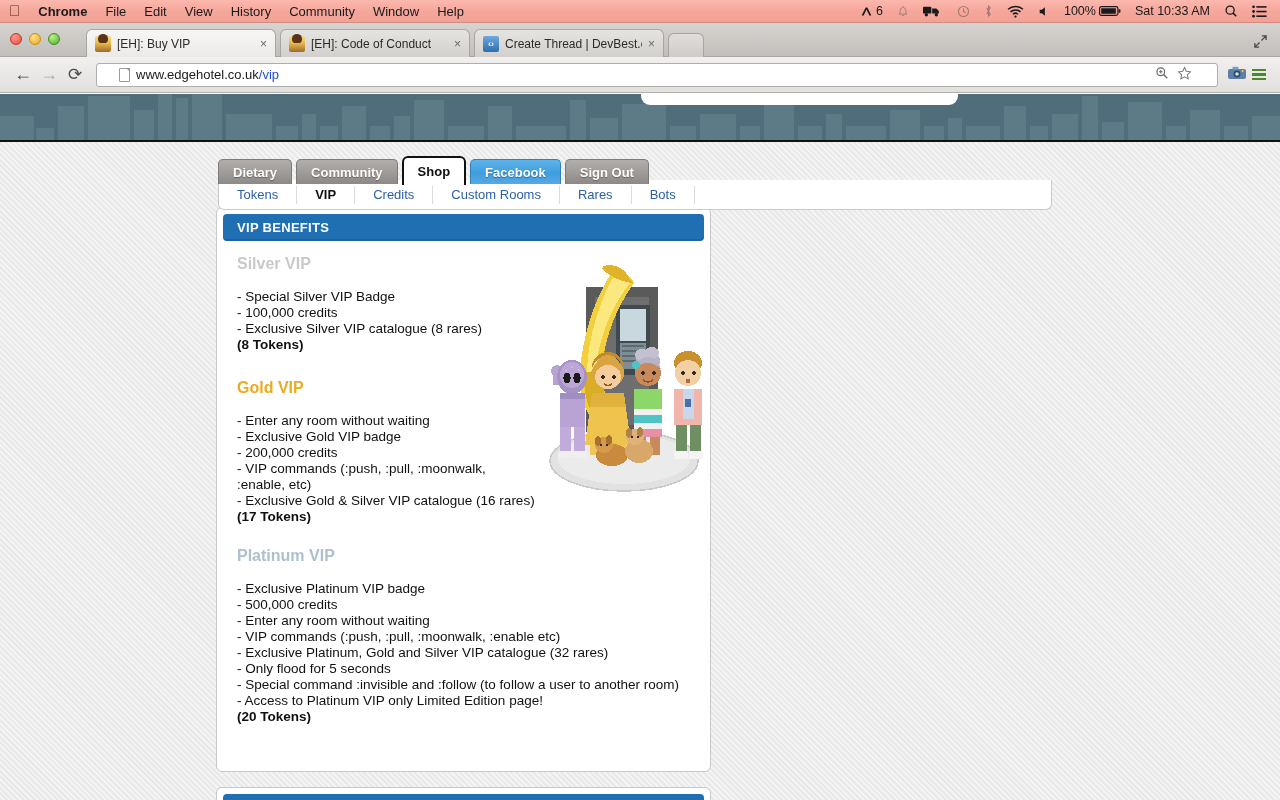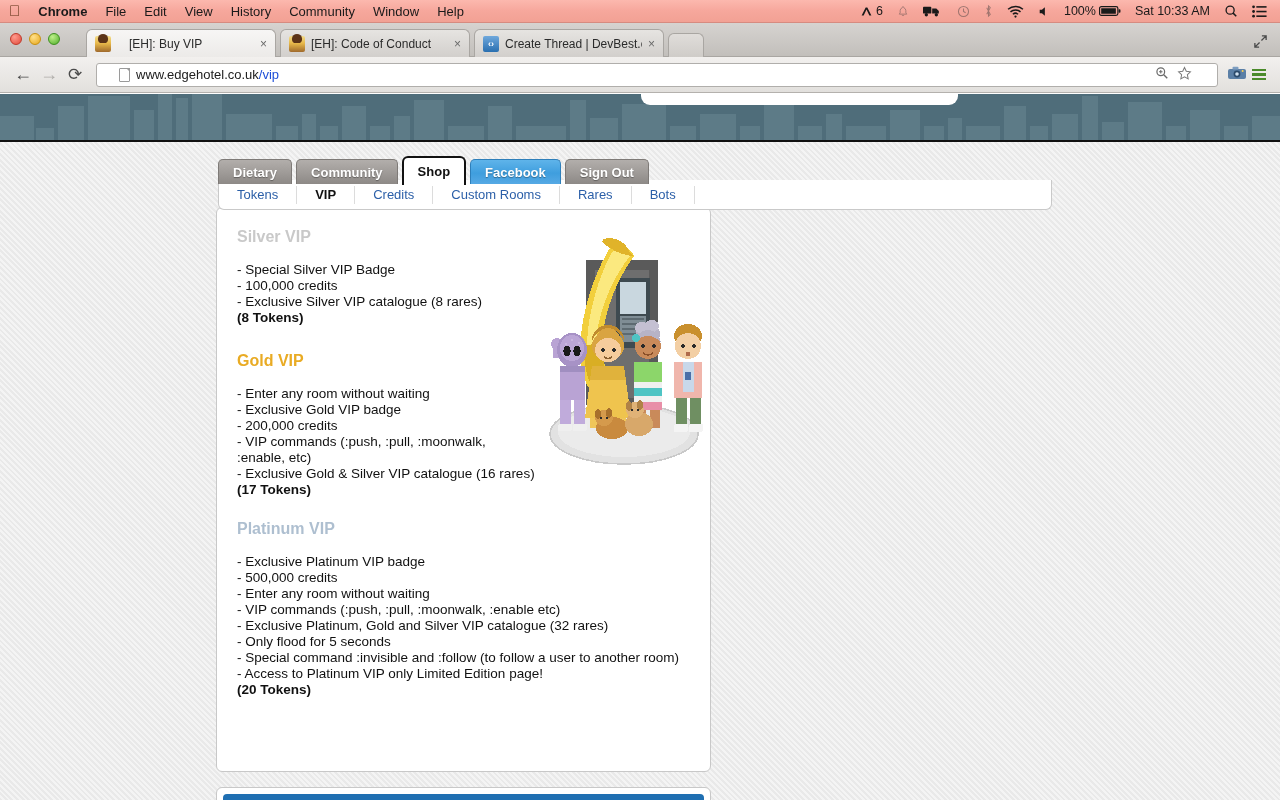--- a/index.html
+++ b/index.html
@@ -286,21 +286,21 @@
 
 <div id="chrome-win">
 
   <div id="tabstrip">
     <div class="traffic">
       <i class="r"></i>
       <i class="y"></i>
       <i class="g"></i>
     </div>
 
-    <div class="tab active" style="left:86px; width:190px;gap:12px;">
+    <div class="tab active" style="left:86px; width:190px;">
       <span class="favicon fav-eh"></span>
       <span class="ttl">[EH]: Buy VIP</span>
       <span class="tclose">×</span>
     </div>
     <div class="tab" style="left:280px; width:190px;">
       <span class="favicon fav-eh"></span>
       <span class="ttl">[EH]: Code of Conduct</span>
       <span class="tclose">×</span>
     </div>
     <div class="tab" style="left:474px; width:190px;">
@@ -421,20 +421,21 @@
     <div id="subnav">
       <div class="snitem">Tokens</div>
       <div class="snitem active">VIP</div>
       <div class="snitem">Credits</div>
       <div class="snitem">Custom Rooms</div>
       <div class="snitem">Rares</div>
       <div class="snitem last">Bots</div>
     </div>
 
     <div class="panel" id="panel-benefits">
+      <div class="panel-title">VIP BENEFITS</div>
       <div class="panel-body">
 
         <div id="habbo-art">
           <svg viewBox="0 0 170 232" width="170" height="232" shape-rendering="crispEdges">
 
             <ellipse cx="86" cy="196" rx="74" ry="30" fill="#e2e2e2" stroke="#c9c9c9" stroke-width="1.5"></ellipse>
             <ellipse cx="86" cy="194" rx="66" ry="25" fill="#ebebeb"></ellipse>
 
             <rect x="48" y="22" width="72" height="145" fill="#5a5a5a"></rect>
             <rect x="57" y="32" width="54" height="128" fill="#6e6e6e"></rect>

